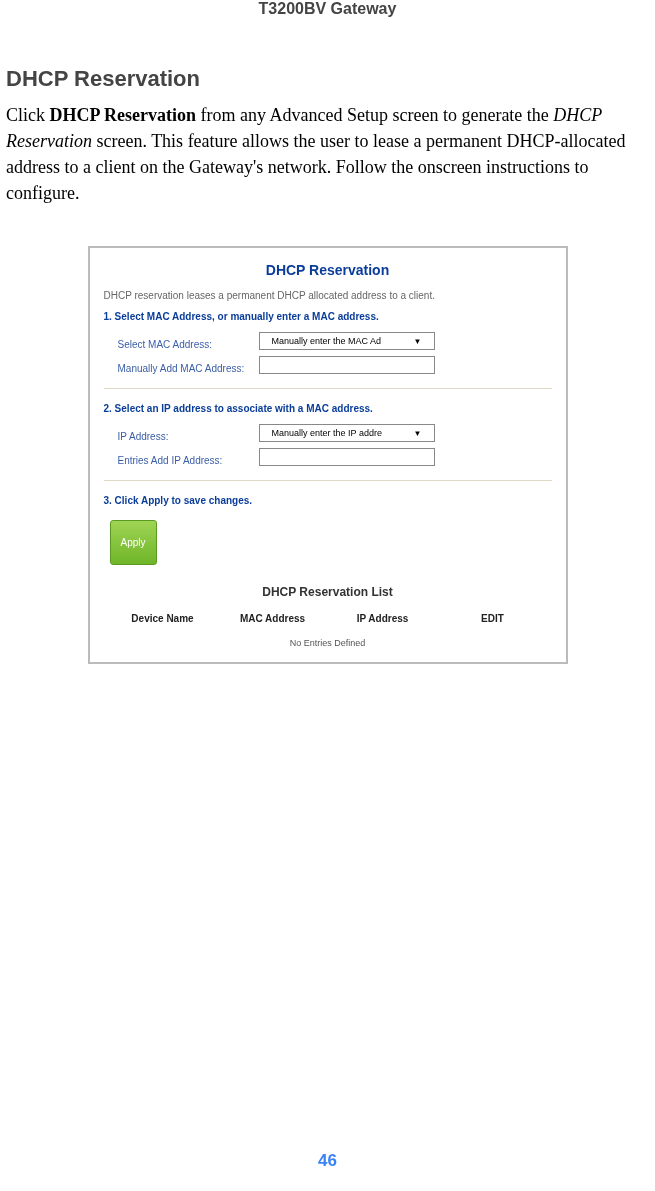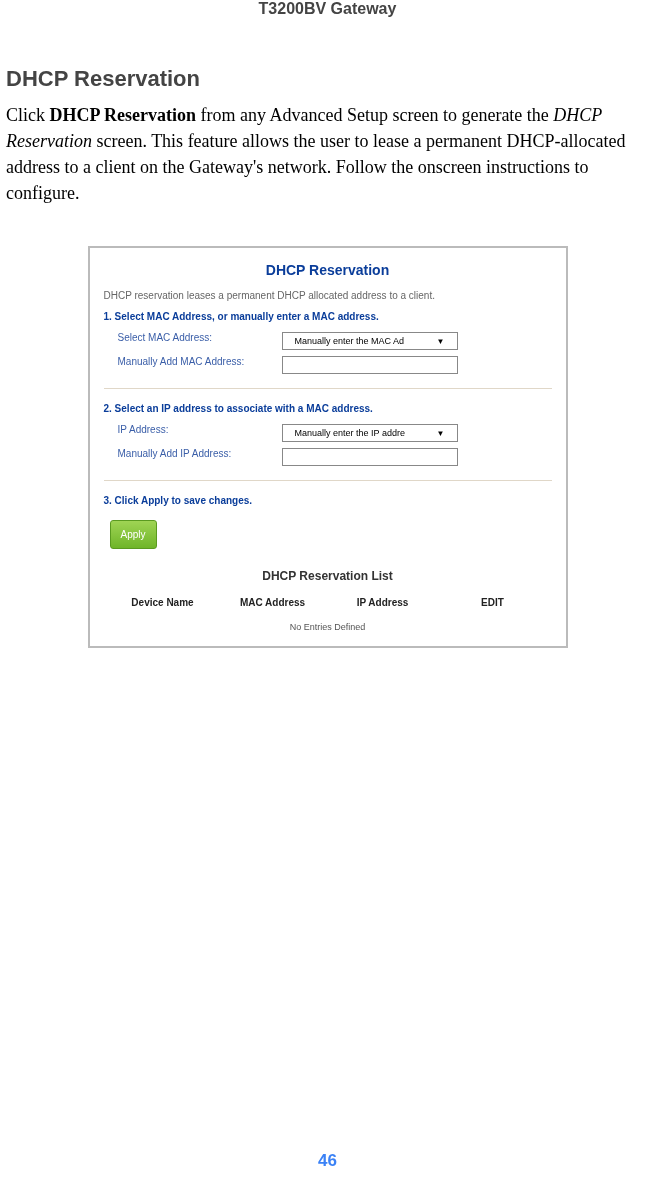--- a/index.html
+++ b/index.html
@@ -57,23 +57,23 @@
       margin-bottom: 10px;
     }
     .ui-step {
       color: #0a3d9a;
       font-weight: bold;
       font-size: 10px;
       margin: 10px 0 10px 0;
     }
     .ui-row {
       display: flex;
-      align-items: flex-start;
+      align-items: flex-end;
       margin: 6px 0 6px 14px;
-      gap: 24px;
+      gap: 1px;
     }
     .ui-row label {
       color: #3a5ea8;
       font-size: 10px;
       width: 140px;
     }
     .ui-select, .ui-input {
       border: 1px solid #888;
       font-size: 9px;
       height: 16px;
@@ -92,21 +92,21 @@
       border-top: 1px solid #e0d7c8;
       margin: 14px 0;
     }
     .apply-btn {
       display: inline-block;
       background: linear-gradient(#9fd454, #6fb529);
       border: 1px solid #5a9a20;
       border-radius: 3px;
       color: #fff;
       font-size: 10px;
-      padding: 8px 10px;
+      padding: 16px 10px;
       margin: 4px 0 6px 6px;
       cursor: pointer;
     }
     .list-title {
       text-align: center;
       font-weight: bold;
       color: #333;
       font-size: 12px;
       margin: 14px 0 14px 0;
     }
@@ -173,21 +173,21 @@
 
   <div class="ui-row">
     <label>IP Address:</label>
     <div class="ui-select">
       <span>Manually enter the IP addre</span>
       <span class="caret">▼</span>
     </div>
   </div>
 
   <div class="ui-row">
-    <label>Manually Add IP Address:</label>
+    <label>Entries Add IP Address:</label>
     <div class="ui-input"></div>
   </div>
 
   <div class="divider"></div>
 
   <div class="ui-step">3. Click Apply to save changes.</div>
   <div class="apply-btn">Apply</div>
 
   <div class="list-title">DHCP Reservation List</div>
 

